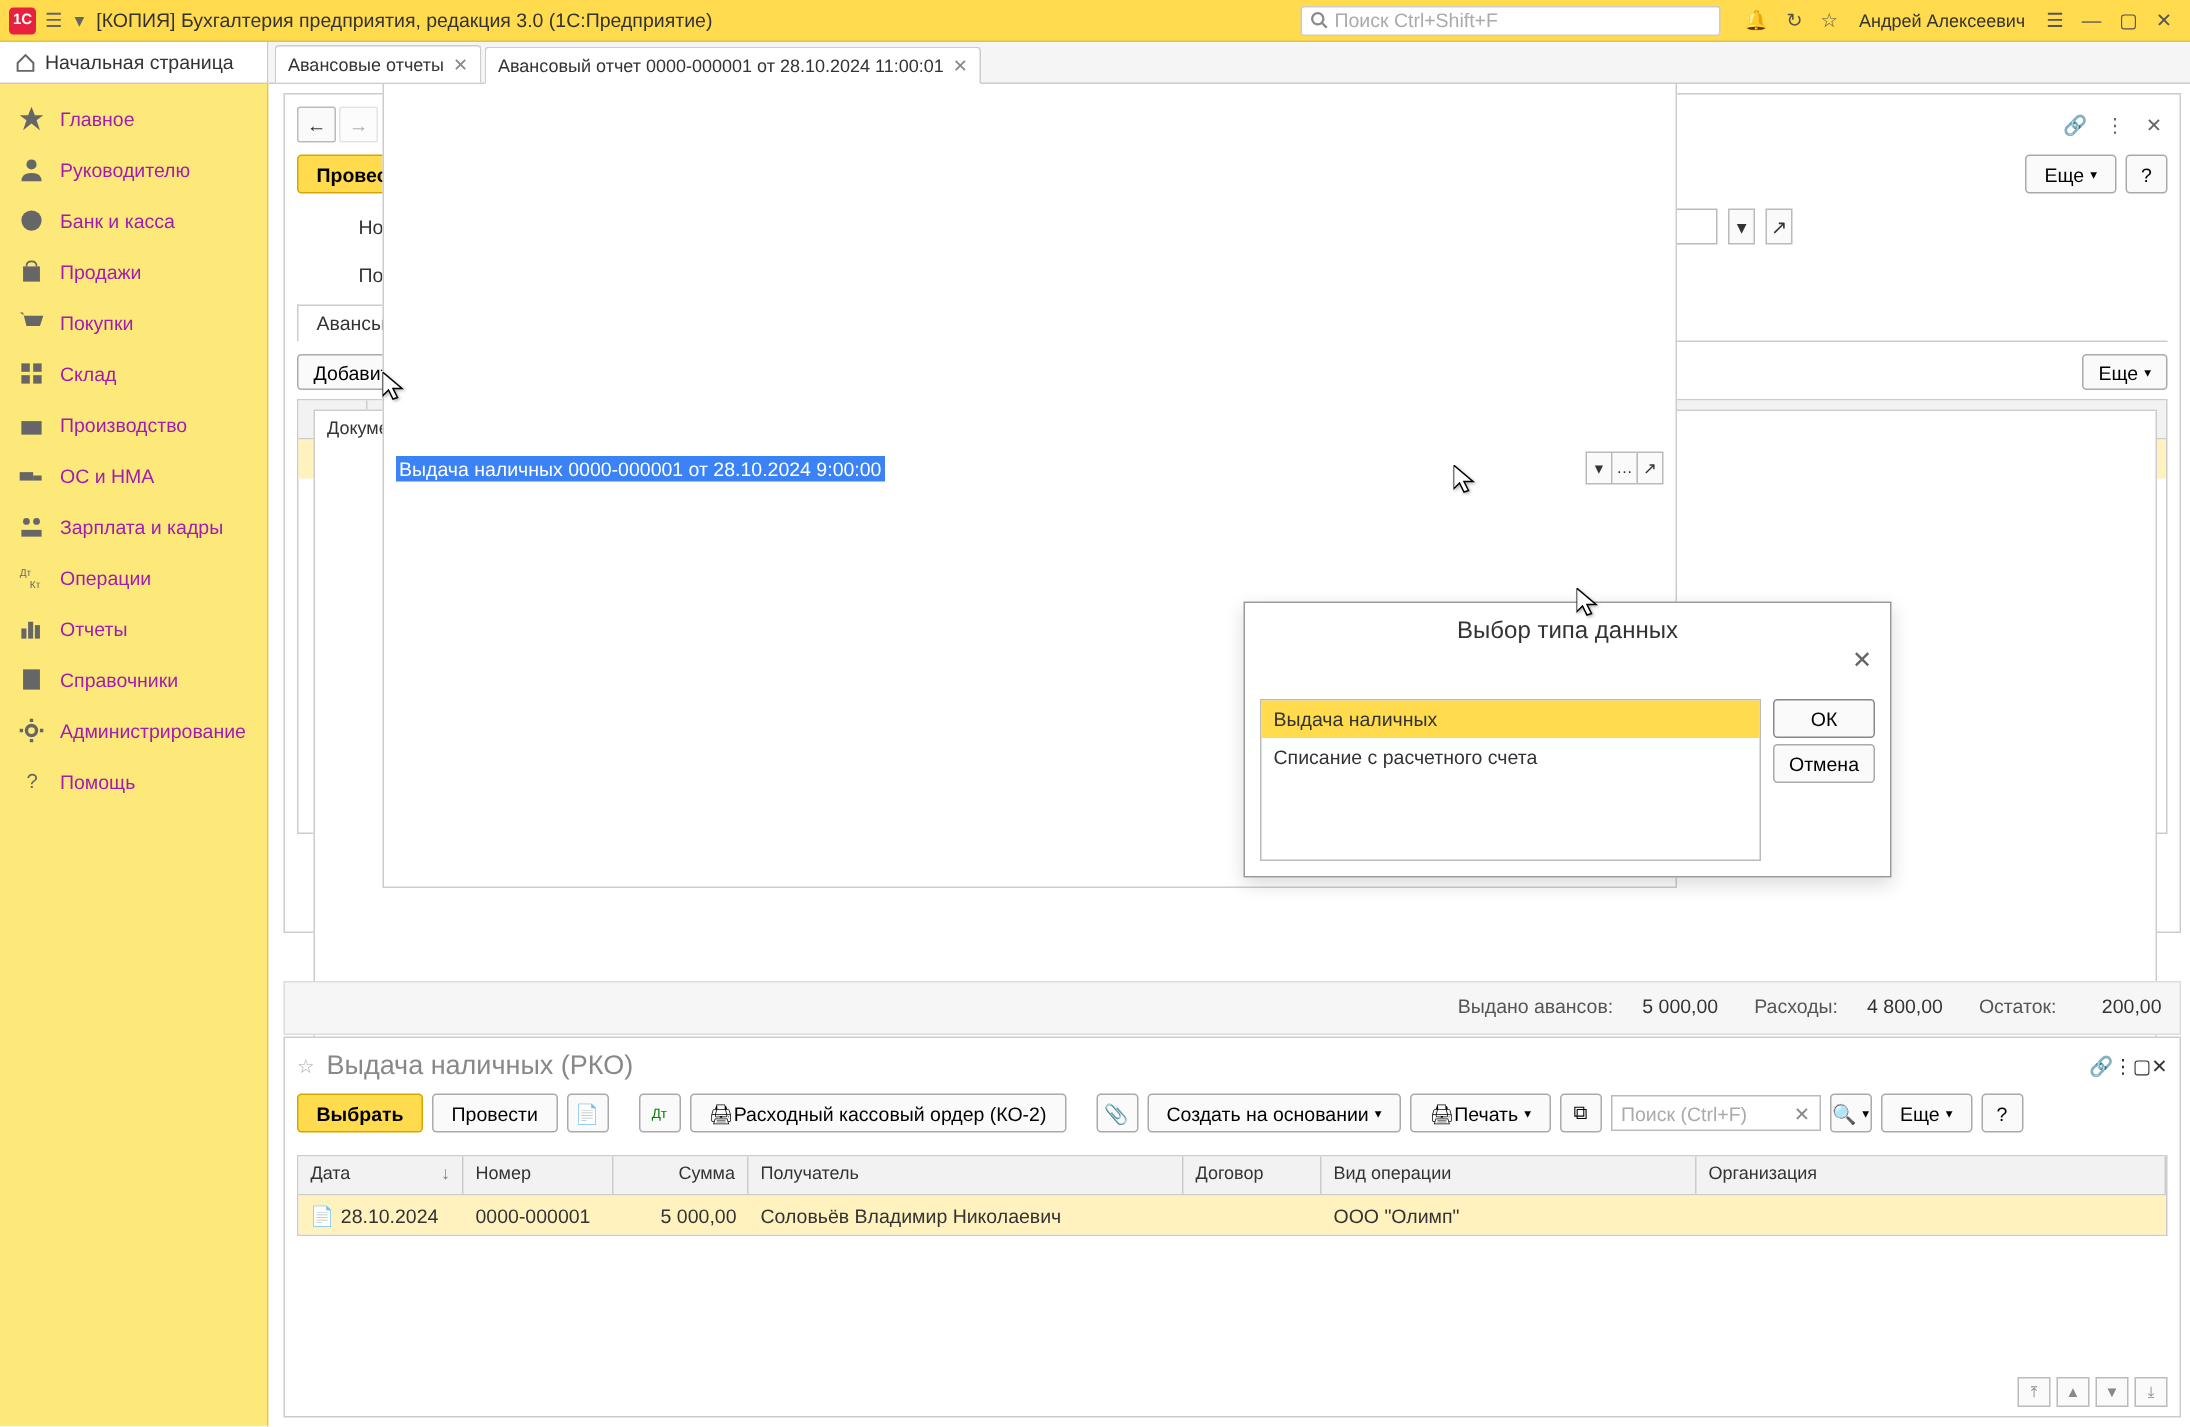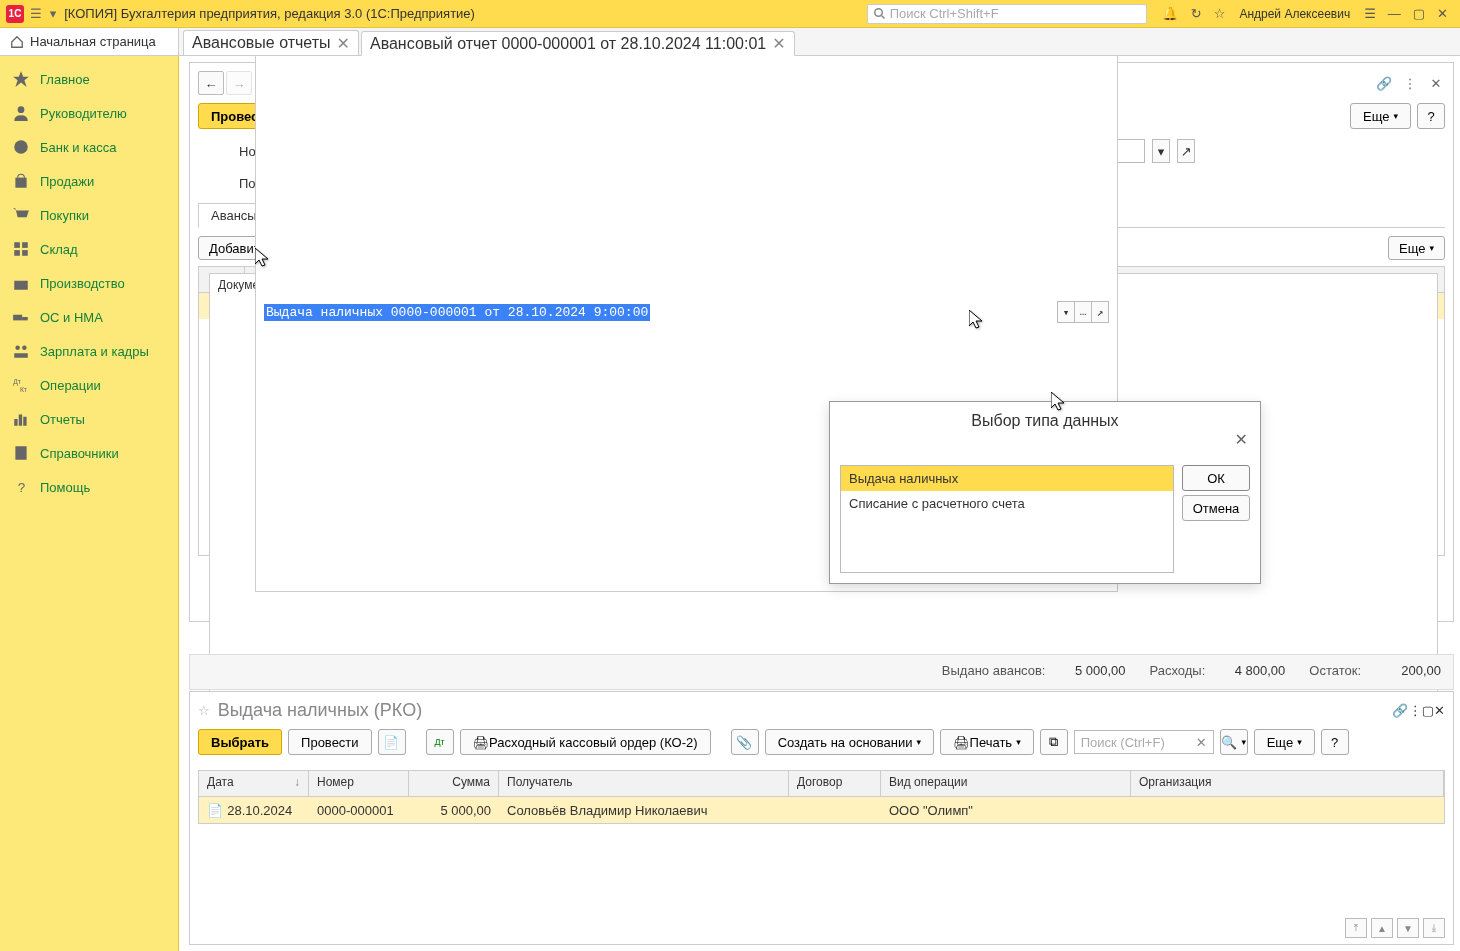--- a/index.html
+++ b/index.html
@@ -9,26 +9,26 @@
 .titlebar .hamb { margin-right: 8px; color: #666; cursor: pointer; }
 .titlebar .arrdn { margin-right: 8px; color: #666; cursor: pointer; }
 .titlebar .title { flex: 1; color: #333; font-size: 13px; }
 .titlebar .search { width: 280px; height: 20px; background: #fff; border: 1px solid #ccc; border-radius: 2px; padding: 0 6px; color: #aaa; display: flex; align-items: center; margin-right: 10px; }
 .titlebar .search svg { margin-right: 4px; }
 .titlebar .ticon { margin: 0 6px; cursor: pointer; color: #555; }
 .titlebar .user { font-size: 12px; margin: 0 8px; }
 .tabsbar { height: 28px; background: #f5f5f5; display: flex; align-items: flex-end; padding: 0 4px; border-bottom: 1px solid #ccc; width: 1281px; margin-left: 179px; position: absolute; top: 28px; }
 .homebtn { position: absolute; top: 28px; left: 0; width: 179px; height: 28px; background: #fff; border-right: 1px solid #ccc; border-bottom: 1px solid #ccc; display: flex; align-items: center; padding: 0 10px; }
 .homebtn svg { margin-right: 6px; }
-.tab { height: 25px; background: #fff; border: 1px solid #ccc; border-bottom: none; padding: 0 8px; display: flex; align-items: center; margin-right: 2px; border-radius: 3px 3px 0 0; font-size: 16px; cursor: pointer; margin-top: 29px; }
+.tab { height: 25px; background: #fff; border: 1px solid #ccc; border-bottom: none; padding: 0 8px; display: flex; align-items: center; margin-right: 2px; border-radius: 3px 3px 0 0; font-size: 12px; cursor: pointer; margin-top: 29px; }
 .tab.active { background: #fff; border-bottom: 1px solid #fff; margin-bottom: -1px; }
 .tab .close { margin-left: 6px; color: #888; }
 .main { position: absolute; top: 56px; left: 0; right: 0; bottom: 0; display: flex; }
 .sidebar { width: 179px; background: #fde97a; border-right: 1px solid #e0c340; padding-top: 6px; height: 100%; }
-.sidebar .item { display: flex; align-items: center; padding: 8px 12px; cursor: pointer; color: #15803d; }
+.sidebar .item { display: flex; align-items: center; padding: 8px 12px; cursor: pointer; color: #a21caf; }
 .sidebar .item svg { width: 18px; height: 18px; margin-right: 10px; fill: #666; }
 .content { flex: 1; background: #fff; position: relative; overflow: hidden; }
 .doc { position: absolute; top: 6px; left: 10px; right: 6px; border: 1px solid #ccc; background: #fff; padding: 8px; height: 560px; }
 .doc-header { display: flex; align-items: center; margin-bottom: 8px; }
 .doc-header .nav-btn { width: 26px; height: 24px; border: 1px solid #bbb; background: #fafafa; margin-right: 2px; display: flex; align-items: center; justify-content: center; cursor: pointer; border-radius: 2px; }
 .doc-header .star { margin: 0 8px; color: #aaa; cursor: pointer; }
 .doc-header h2 { font-size: 19px; font-weight: normal; flex: 1; }
 .doc-header .hicon { margin-left: 8px; cursor: pointer; color: #666; width: 18px; height: 18px; display: flex; align-items: center; justify-content: center; }
 .toolbar { display: flex; align-items: center; gap: 6px; margin-bottom: 10px; }
 .btn { height: 26px; padding: 0 12px; border: 1px solid #aaa; background: #fafafa; border-radius: 3px; cursor: pointer; font-size: 13px; display: flex; align-items: center; }
@@ -48,29 +48,29 @@
 .subtoolbar .arrowbtn { width: 24px; height: 24px; border: 1px solid #bbb; background: #fafafa; display: flex; align-items: center; justify-content: center; cursor: pointer; border-radius: 2px; }
 .subtoolbar .spacer { flex: 1; }
 .table { border: 1px solid #ccc; height: 290px; position: relative; }
 .table .thead { display: flex; background: #f2f2f2; border-bottom: 1px solid #ccc; height: 26px; }
 .table .th { padding: 4px 8px; border-right: 1px solid #ccc; font-size: 12px; }
 .table .th.n { width: 46px; text-align: center; }
 .table .th.doc { flex: 1; }
 .table .th.amt { width: 336px; text-align: right; }
 .table .trow { display: flex; height: 26px; align-items: center; }
 .table .trow.sel { background: #fff2bf; }
-.table .td { padding: 4px 8px; font-family: Liberation Mono, monospace; }
+.table .td { padding: 4px 8px; }
 .table .td.n { width: 46px; text-align: right; }
 .table .td.doc { flex: 1; position: relative; display: flex; align-items: center; }
 .table .td.doc .seltext { background: #3b82f6; color: #fff; padding: 1px 2px; }
 .table .td.doc .ctrl { display: flex; margin-left: auto; }
 .table .td.doc .ctrl span { width: 18px; height: 22px; border: 1px solid #bbb; background: #fafafa; display: flex; align-items: center; justify-content: center; cursor: pointer; margin-left: -1px; font-size: 11px; }
 .table .td.amt { width: 336px; text-align: right; }
 .summary { display: flex; justify-content: flex-end; gap: 24px; padding: 8px 12px; background: #f6f6f6; border: 1px solid #ddd; margin-top: 8px; position: absolute; left: 10px; right: 6px; top: 590px; height: 36px; font-size: 13px; }
-.summary .pair { display: flex; gap: 10px; }
+.summary .pair { display: flex; }
 .summary .pair .lbl { color: #555; }
 .summary .pair .val { color: #333; min-width: 70px; text-align: right; }
 .bottom { position: absolute; top: 635px; left: 10px; right: 6px; bottom: 6px; border: 1px solid #ccc; background: #fff; padding: 8px; }
 .bottom .bhead { display: flex; align-items: center; margin-bottom: 8px; }
 .bottom .bhead .star { margin-right: 8px; color: #aaa; }
 .bottom .bhead h3 { font-size: 18px; font-weight: normal; color: #888; flex: 1; }
 .bottom .btoolbar { display: flex; align-items: center; gap: 6px; margin-bottom: 6px; }
 .bottom .btoolbar .searchbox { border: 1px solid #bbb; height: 24px; padding: 0 6px; color: #aaa; width: 140px; display: flex; align-items: center; position: relative; }
 .bottom .btoolbar .searchbox .clx { margin-left: auto; color: #888; cursor: pointer; }
 .btable { border: 1px solid #ccc; margin-top: 15px; }
@@ -233,20 +233,27 @@
         <span>Отчеты</span>
       </div>
     <div class="item">
         <svg viewBox="0 0 16 16">
           <rect x="3" y="2" width="10" height="12"></rect>
         </svg>
         <span>Справочники</span>
       </div>
     <div class="item">
         <svg viewBox="0 0 16 16">
+          <circle cx="8" cy="8" r="3" fill="none" stroke="#666" stroke-width="2"></circle>
+          <path d="M8 1 L8 3 M8 13 L8 15 M1 8 L3 8 M13 8 L15 8" stroke="#666" stroke-width="2"></path>
+        </svg>
+        <span>Администрирование</span>
+      </div>
+    <div class="item">
+        <svg viewBox="0 0 16 16">
           <text x="5" y="12" font-size="12">?</text>
         </svg>
         <span>Помощь</span>
       </div>
   </div>
 
   <div class="content">
 
     <div class="doc">
       <div class="doc-header">

